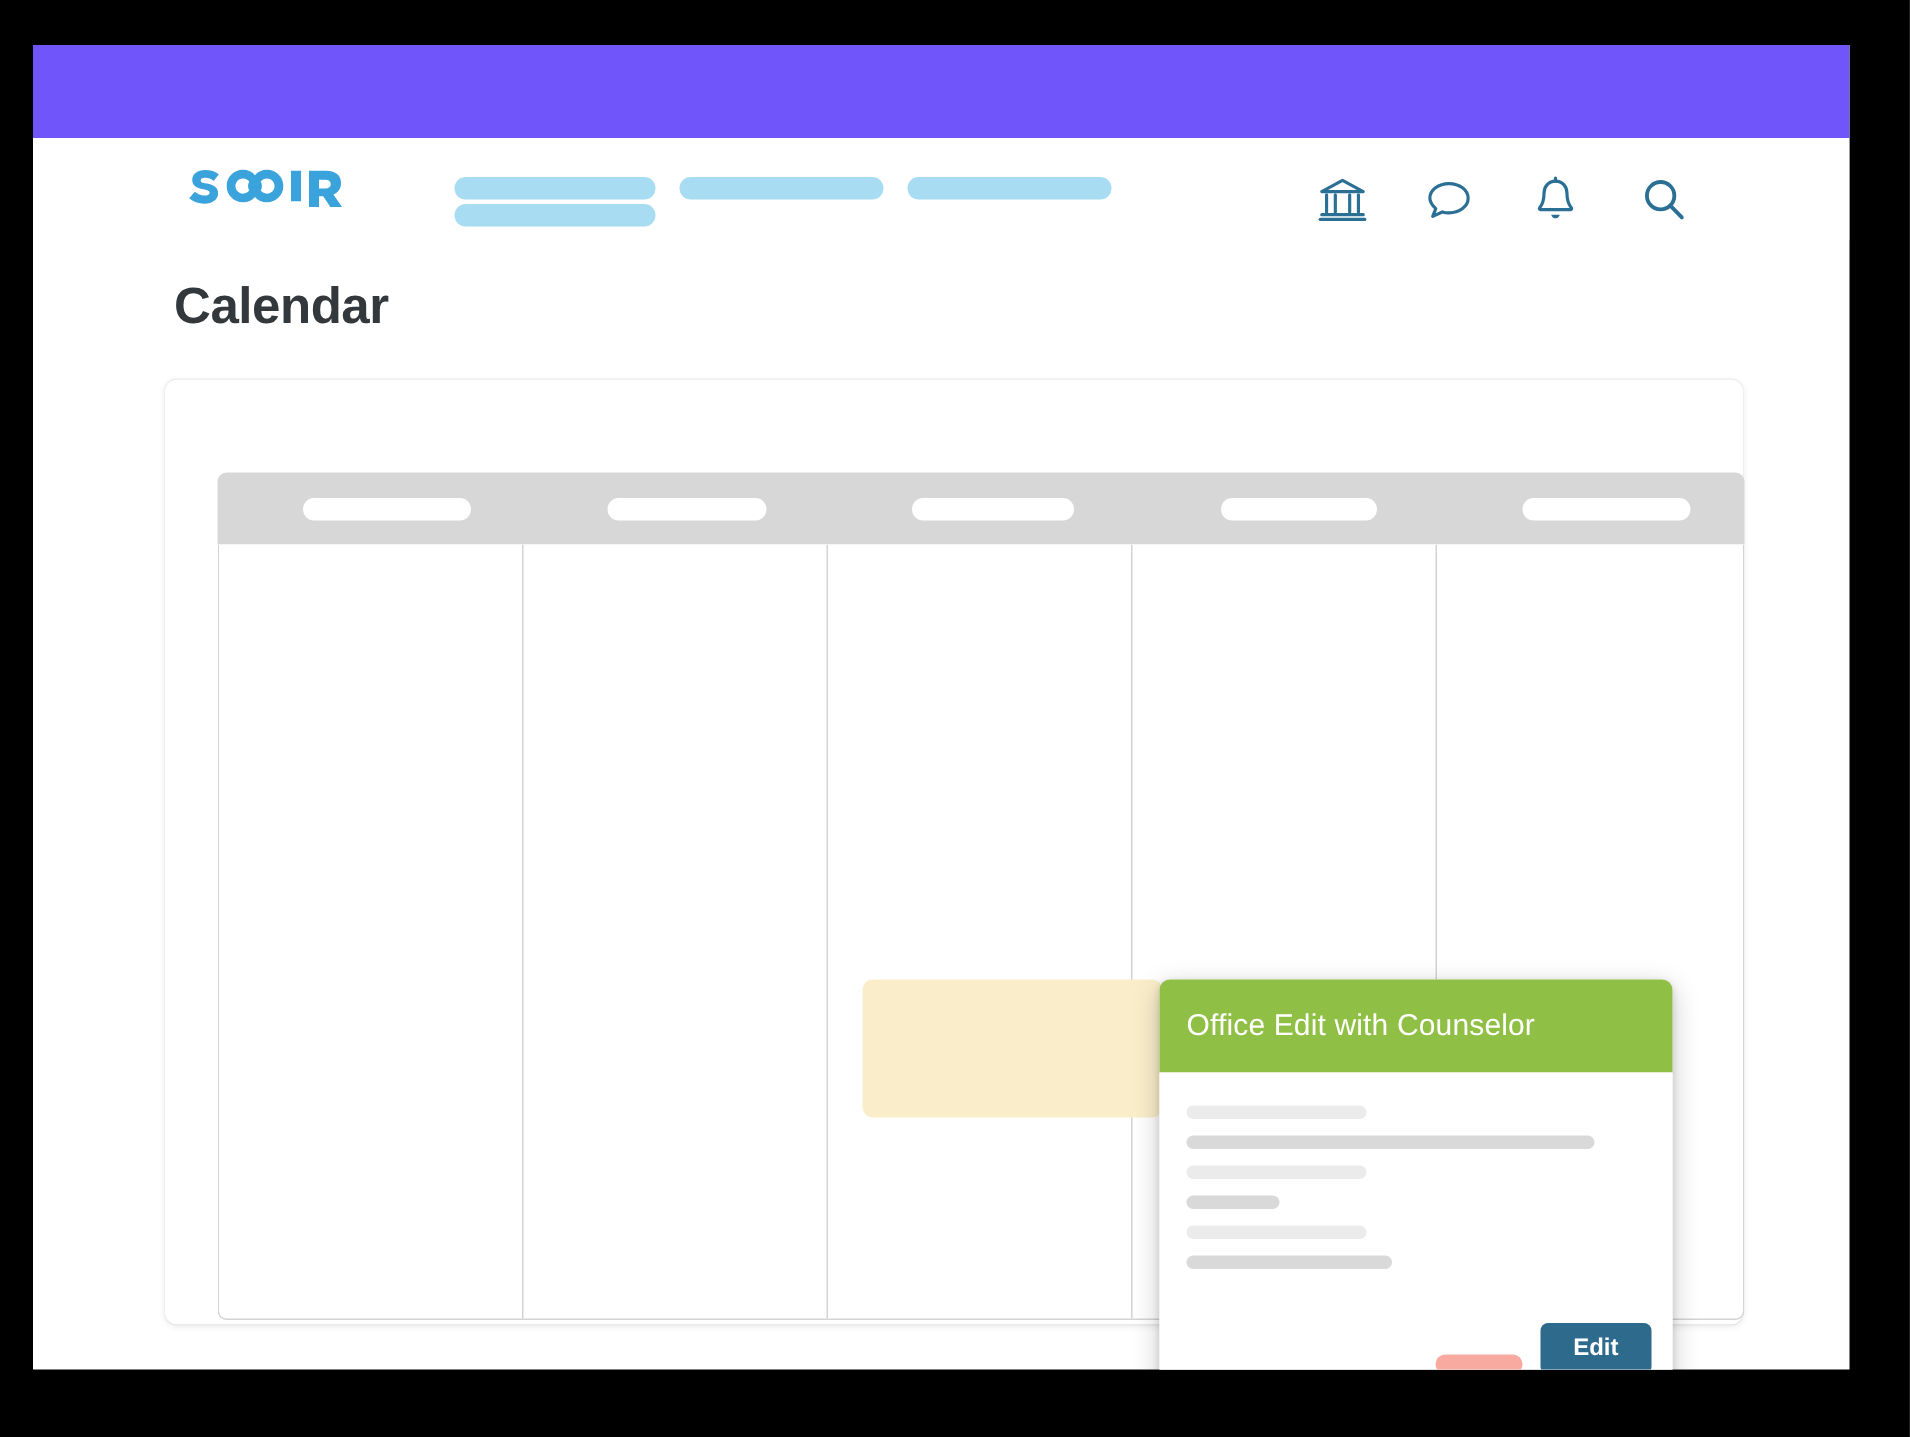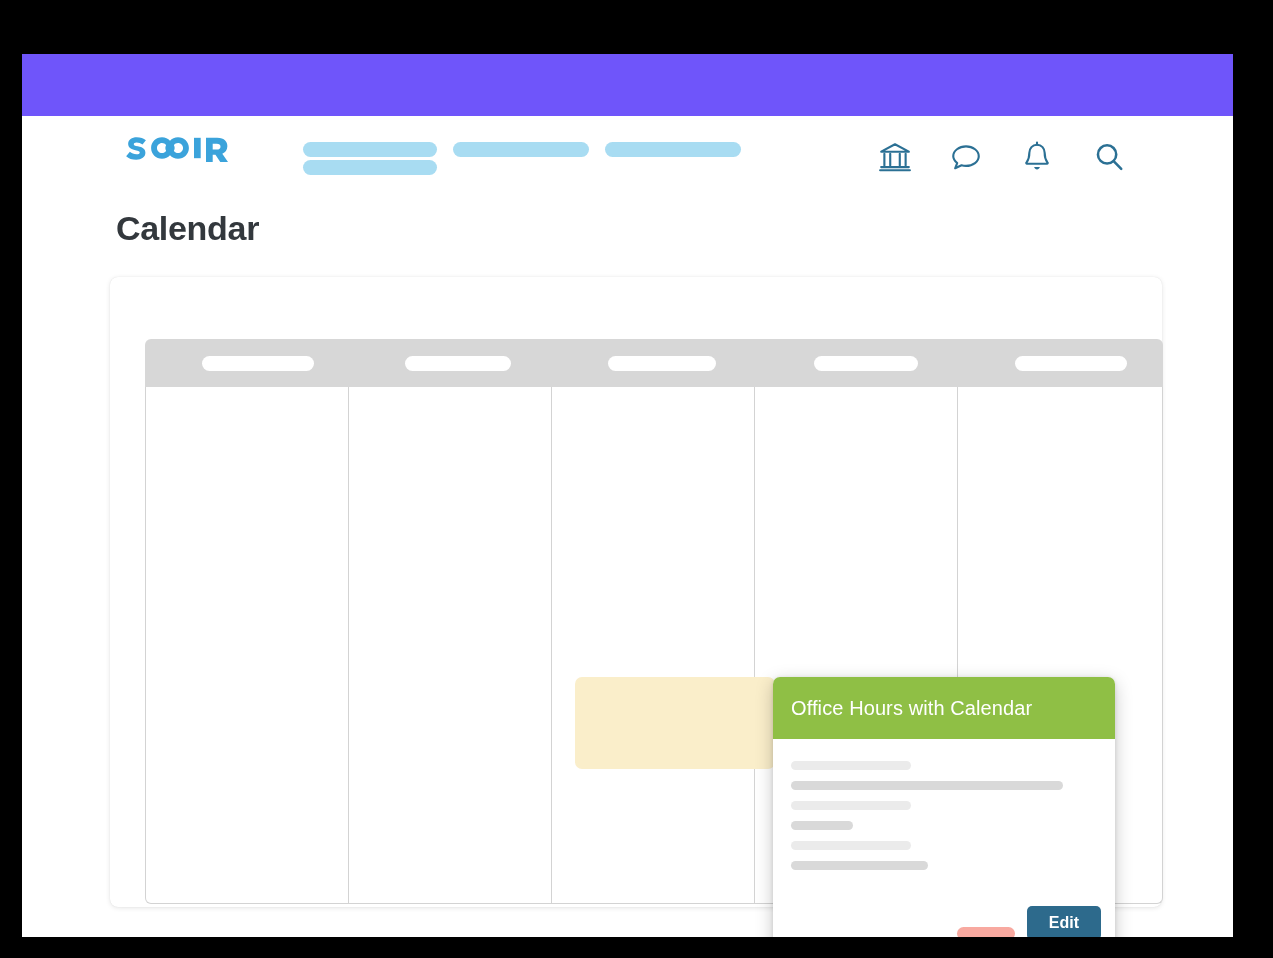--- a/index.html
+++ b/index.html
@@ -25,21 +25,20 @@
 
   
   #surface {
     position: absolute;
     left: 22px;
     top: 30px;
     width: 1211px;
     height: 883px;
     background: #ffffff;
     overflow: hidden;
-    margin-top: 24px;
   }
 
   
   #banner {
     position: absolute;
     left: 0; top: 0;
     width: 1211px;
     height: 62px;
   }
 
@@ -312,21 +311,21 @@
         <div class="col-divider" style="left:202px;"></div>
         <div class="col-divider" style="left:405px;"></div>
         <div class="col-divider" style="left:608px;"></div>
         <div class="col-divider" style="left:811px;"></div>
       </div>
 
       <div id="event-yellow" style="background: rgb(250, 238, 202);"></div>
 
       <div id="popup">
         <div id="popup-head" style="background: rgb(143, 191, 69);">
-          <span id="popup-title">Office Hours with Calendar</span>
+          <span id="popup-title">Office Edit with Counselor</span>
         </div>
         <div id="popup-body">
           <div class="skel light" style="width:120px;"></div>
           <div class="skel dark" style="width:272px;"></div>
           <div class="skel light" style="width:120px;"></div>
           <div class="skel dark" style="width:62px;"></div>
           <div class="skel light" style="width:120px;"></div>
           <div class="skel dark" style="width:137px;"></div>
 
           <div id="popup-actions">

